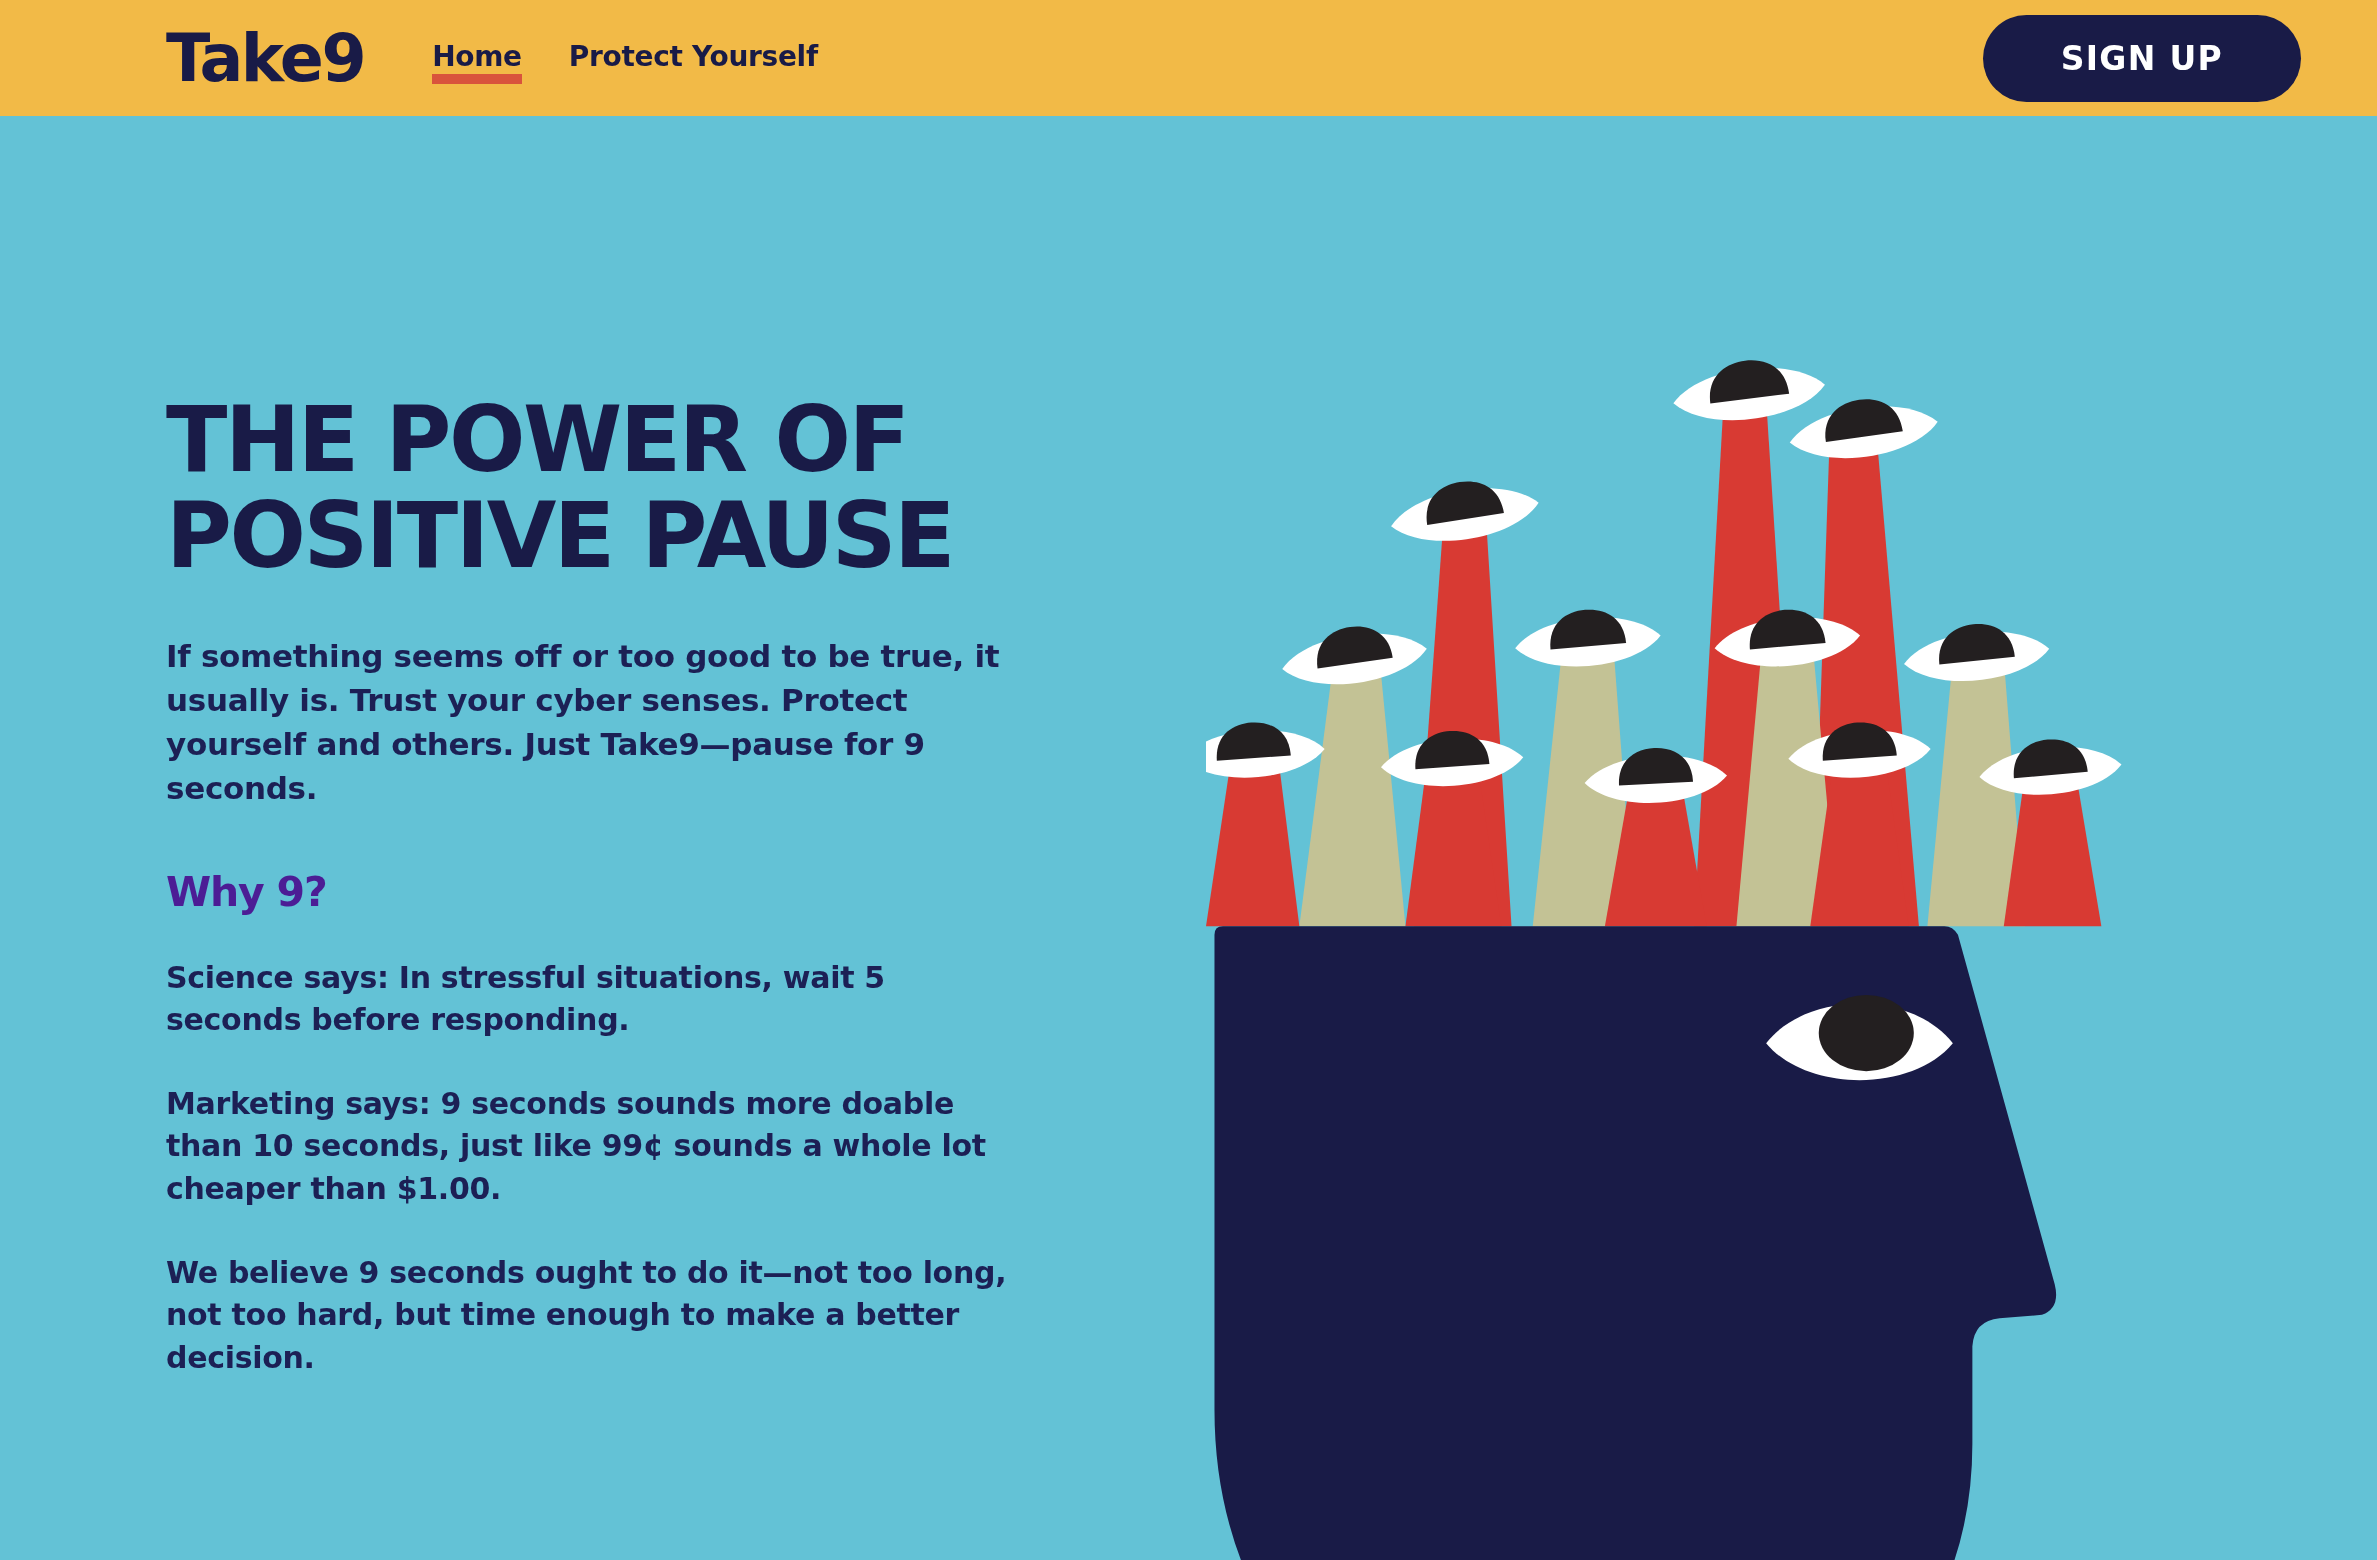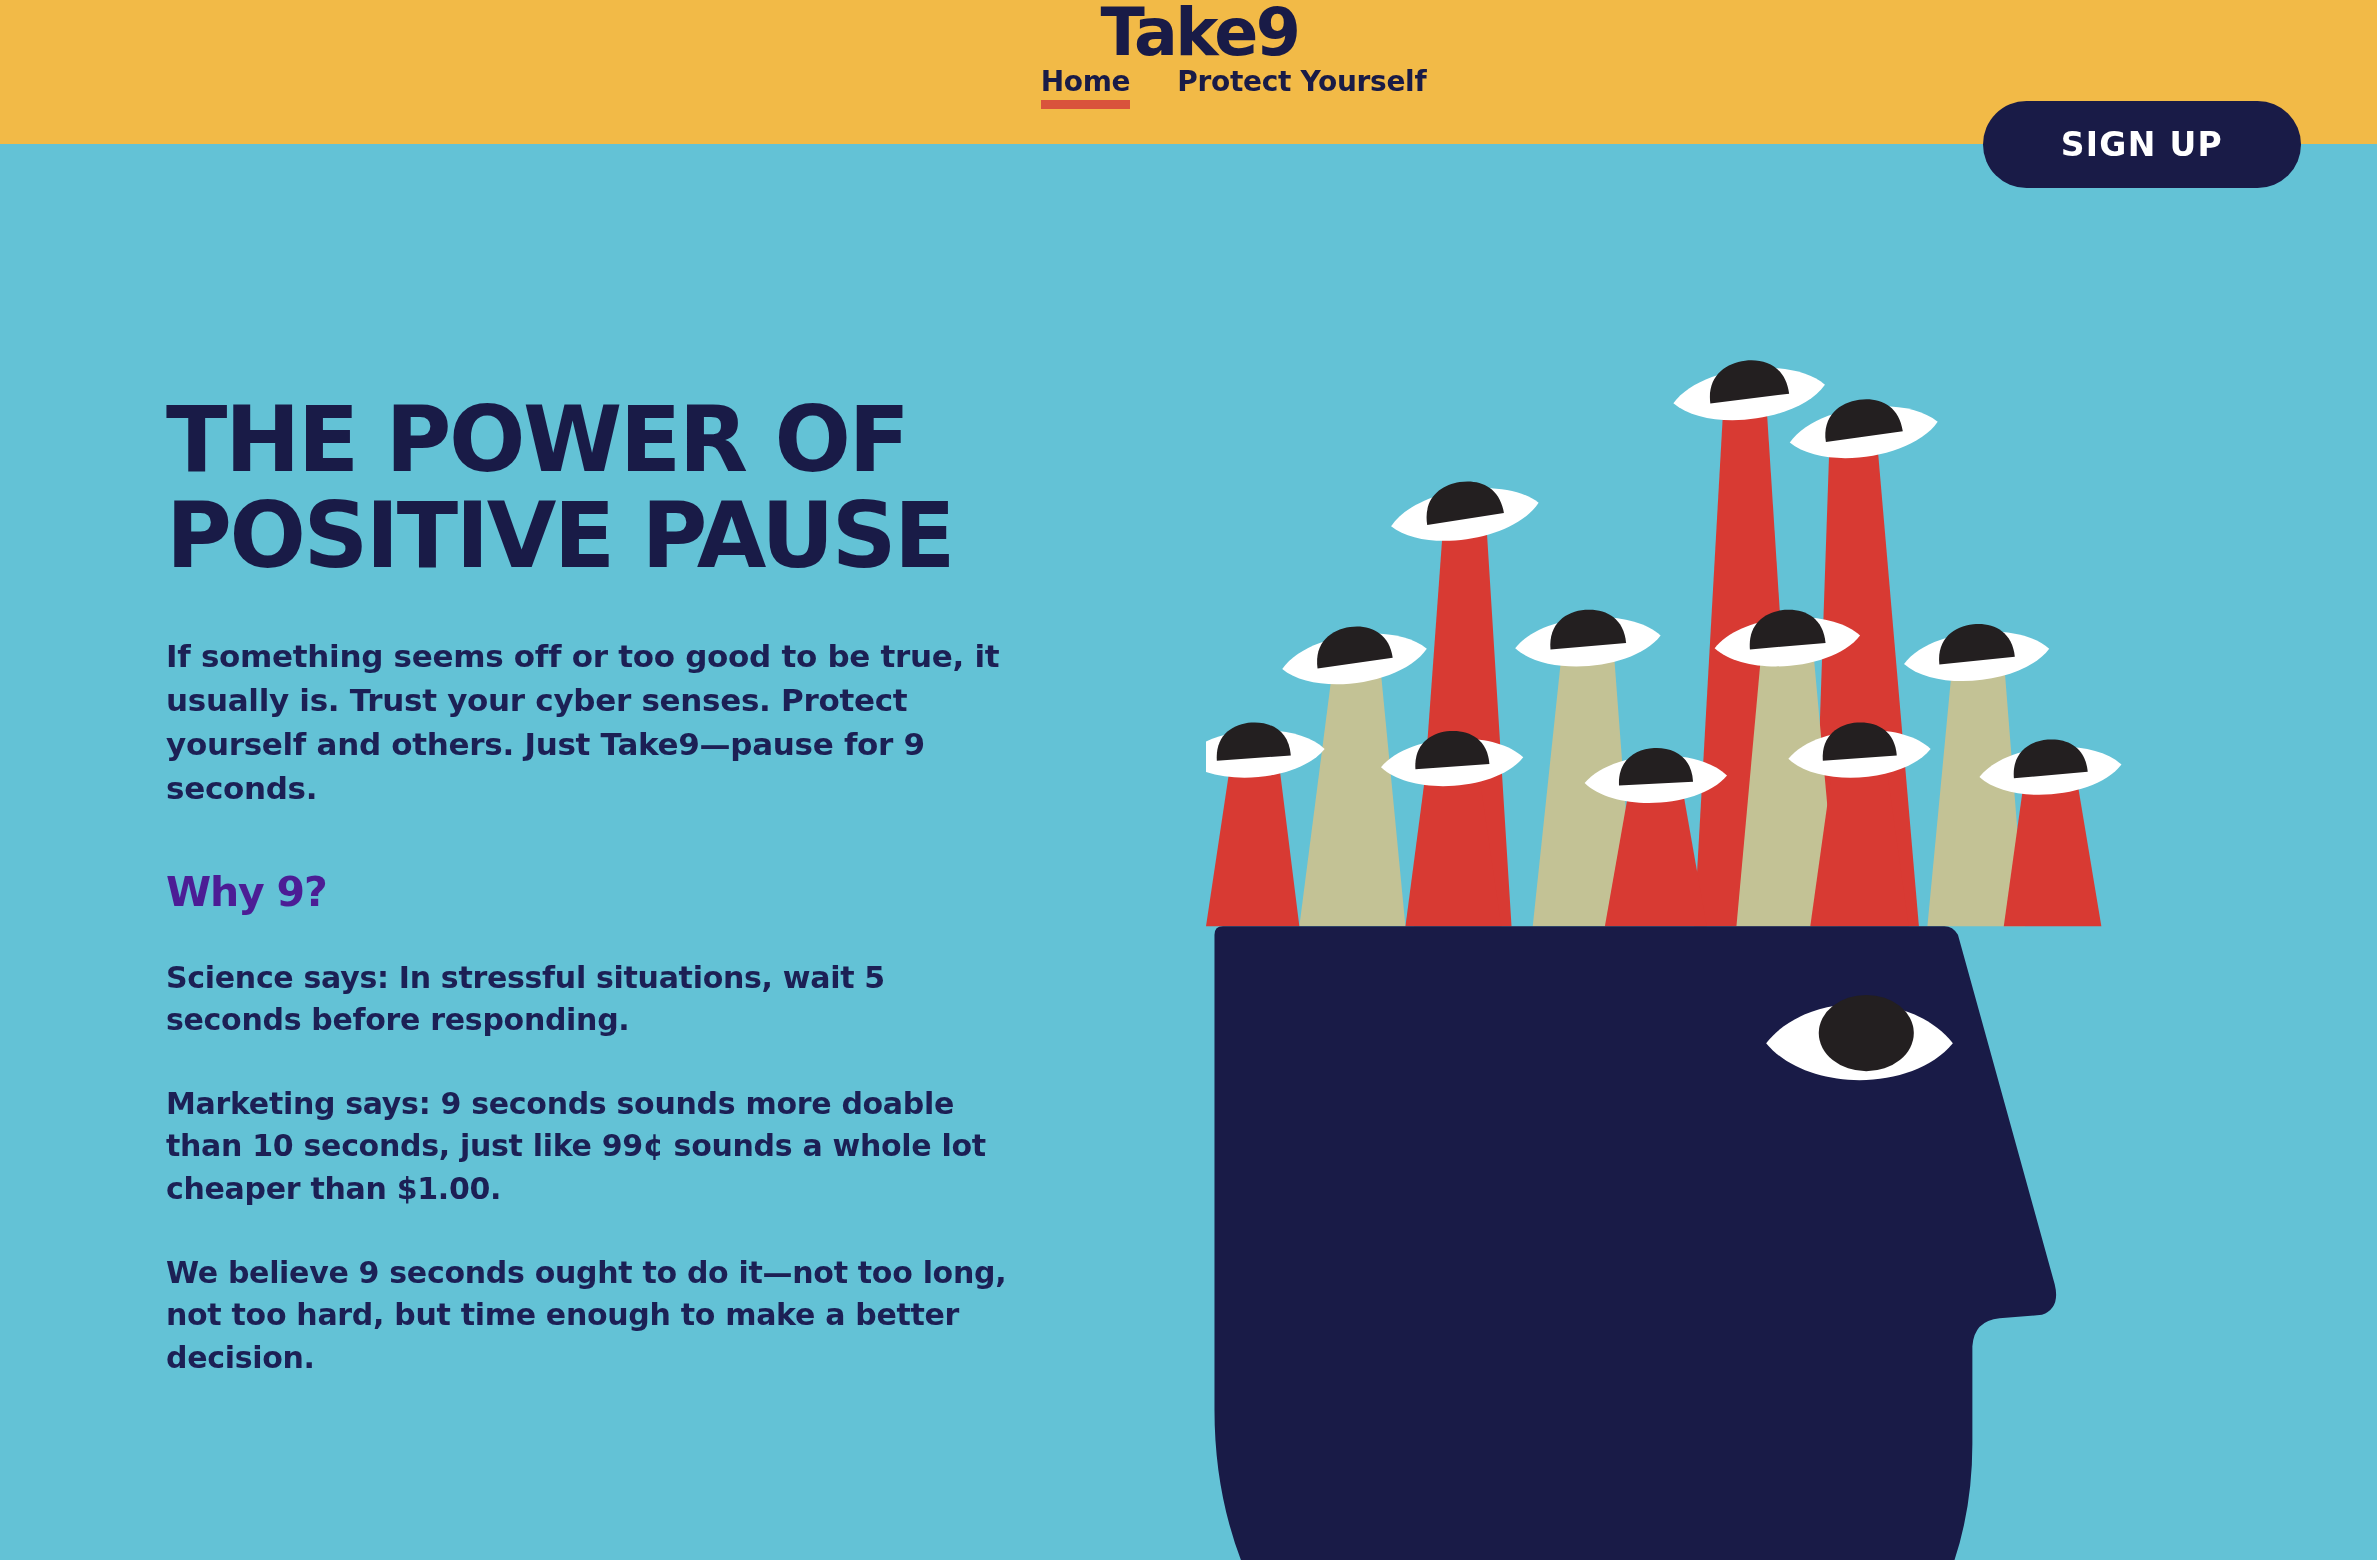--- a/index.html
+++ b/index.html
@@ -16,27 +16,26 @@
     height: 1561px;
     overflow: hidden;
     background: #63C2D6;
   }
 
   
   #header {
     position: absolute;
     left: 0; top: 0;
     width: 2377px;
-    height: 144px;
+    height: 116px;
     background: #F2BA47;
     display: flex;
     align-items: center;
     box-sizing: border-box;
     padding: 0 76px 0 166px;
-    flex-direction: column;
   }
   #logo {
     font-family: "DejaVu Sans", sans-serif;
     font-weight: 700;
     font-size: 65px;
     letter-spacing: -2.5px;
     color: #191B47;
     line-height: 1;
     margin-right: 68px;
     white-space: nowrap;

